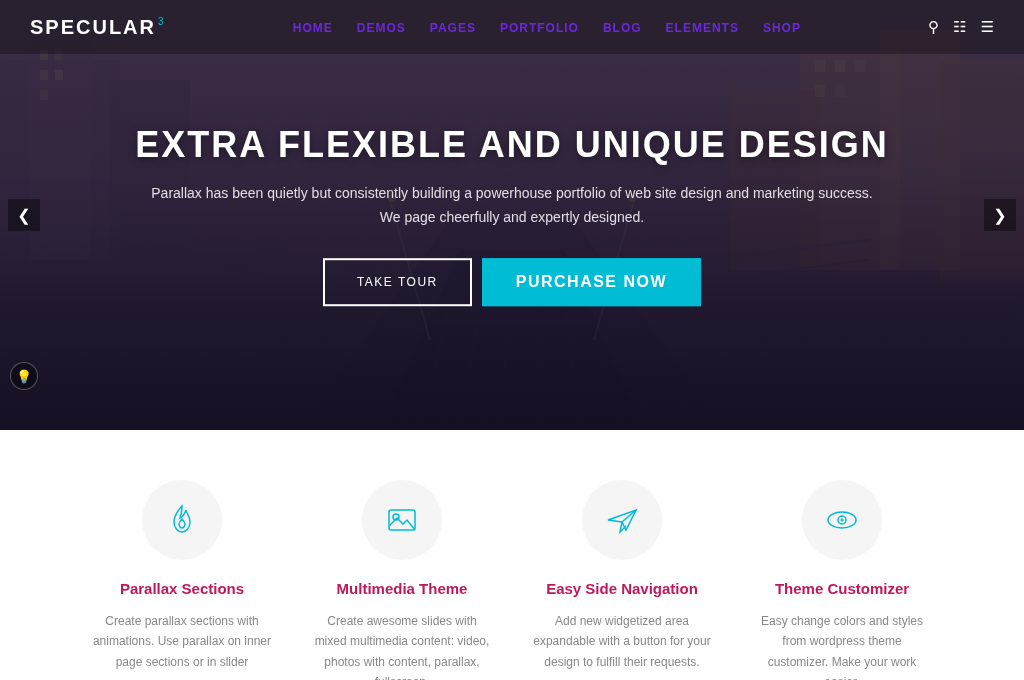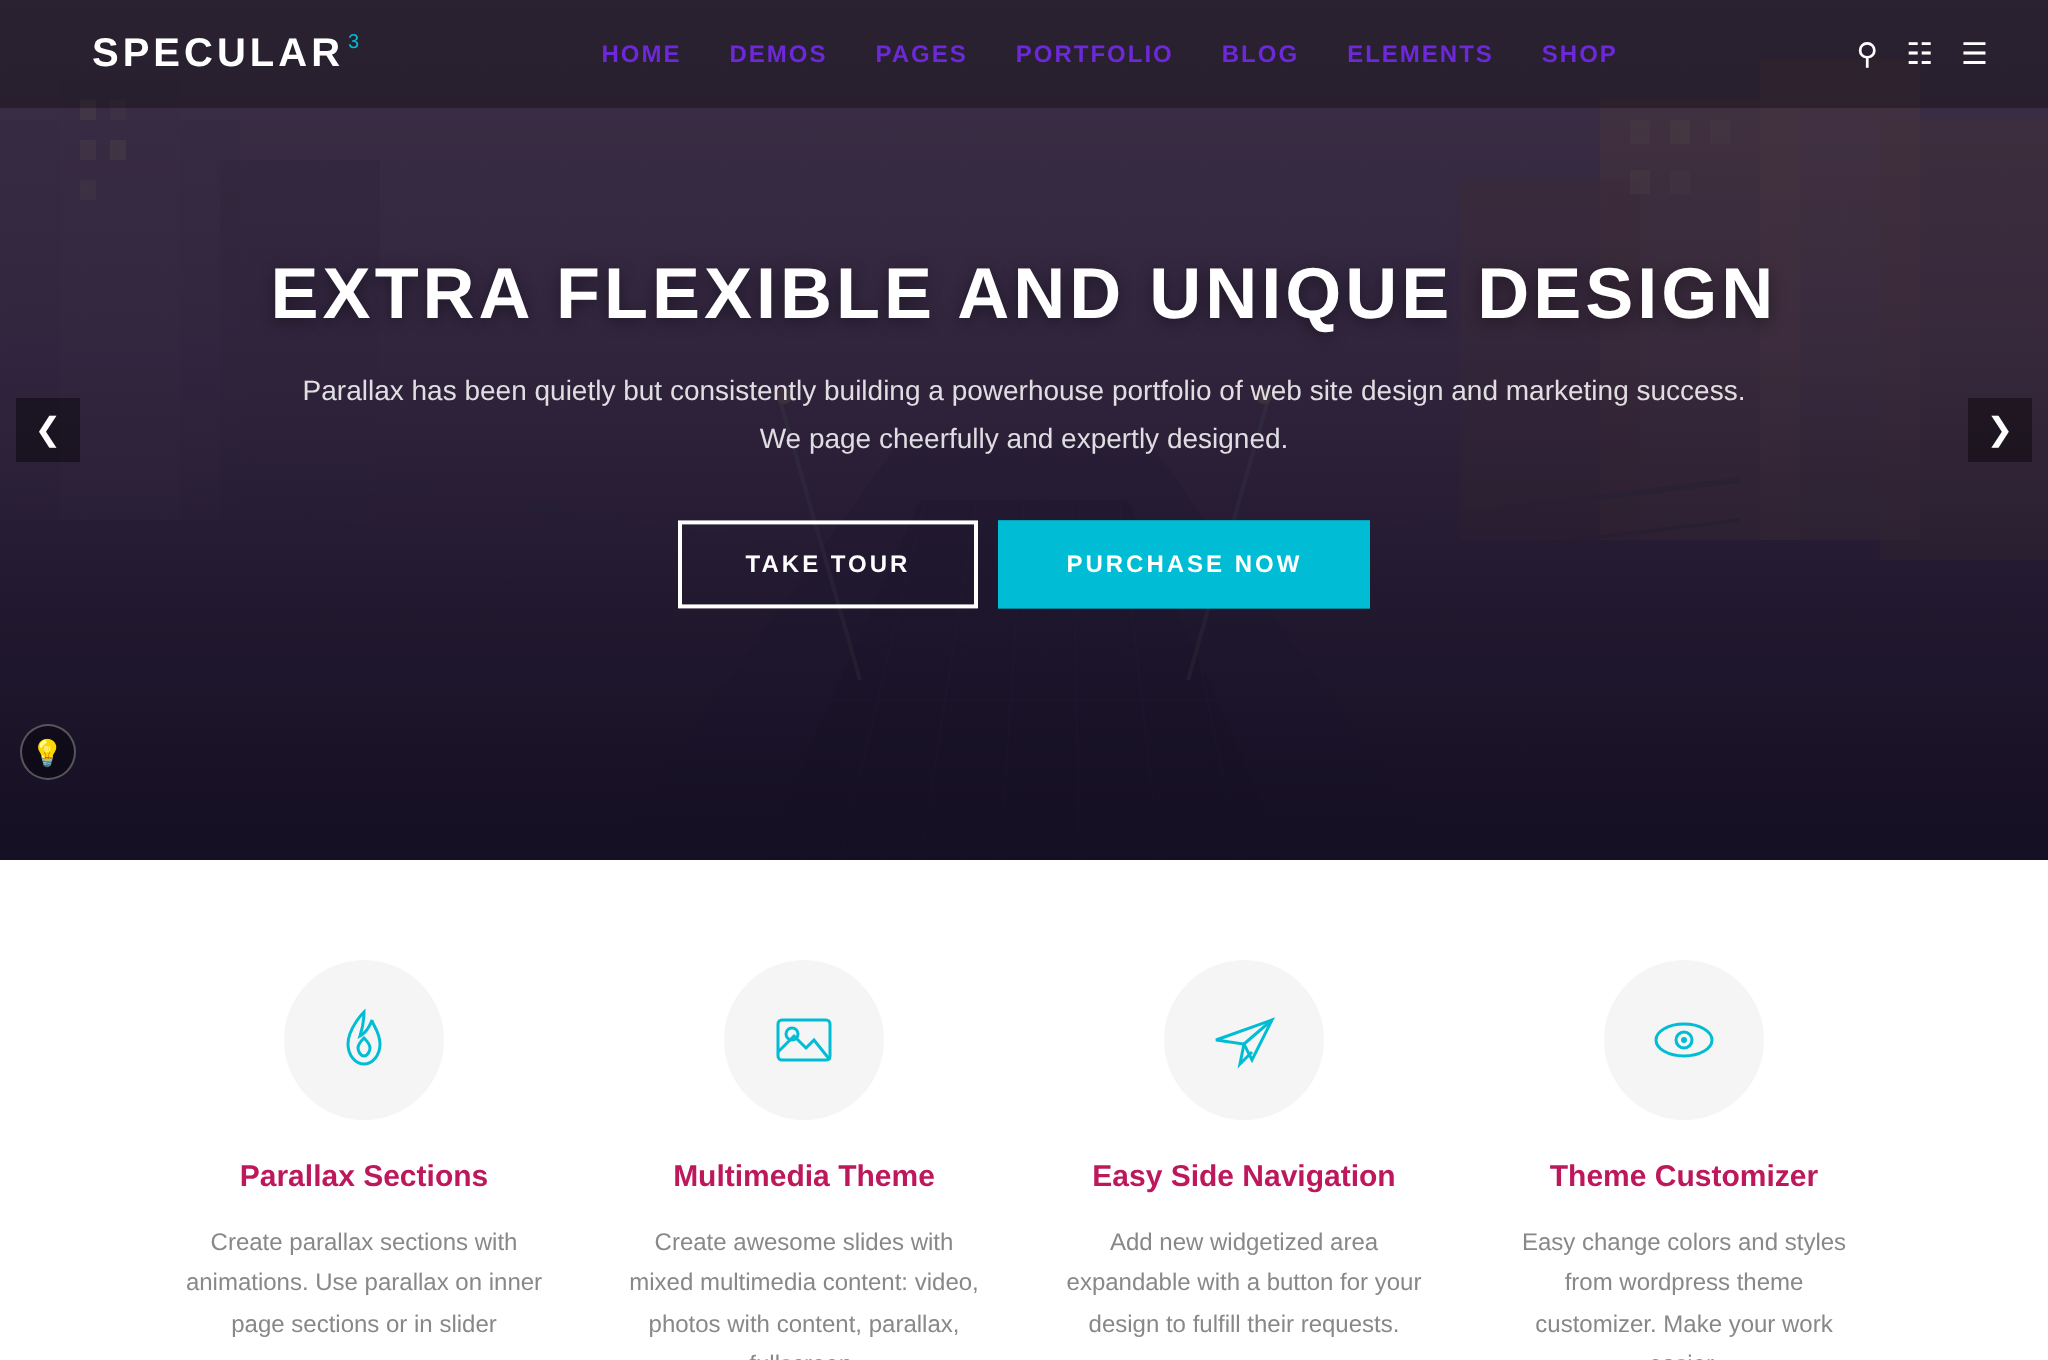--- a/index.html
+++ b/index.html
@@ -19,21 +19,20 @@
     }
     .navbar-logo {
       color: #fff;
       font-size: 20px;
       font-weight: 700;
       letter-spacing: 2px;
       text-transform: uppercase;
       display: flex;
       align-items: flex-start;
       gap: 2px;
-      margin-left: 16px;
     }
     .logo-superscript {
       font-size: 10px;
       color: #00bcd4;
       vertical-align: super;
       font-weight: 400;
     }
     .navbar-nav {
       display: flex;
       align-items: center;
@@ -124,31 +123,31 @@
       display: flex;
       gap: 10px;
       justify-content: center;
     }
     .btn-tour {
       padding: 13px 32px;
       border: 2px solid #fff;
       background: transparent;
       color: #fff;
       font-size: 12px;
-      font-weight: 700;
+      font-weight: 400;
       letter-spacing: 1.5px;
       text-transform: uppercase;
       cursor: pointer;
     }
     .btn-purchase {
       padding: 13px 32px;
       border: 2px solid #00bcd4;
       background: #00bcd4;
       color: #fff;
-      font-size: 12px;
+      font-size: 16px;
       font-weight: 700;
       letter-spacing: 1.5px;
       text-transform: uppercase;
       cursor: pointer;
     }
 
     
     .slider-arrow {
       position: absolute;
       top: 50%;

